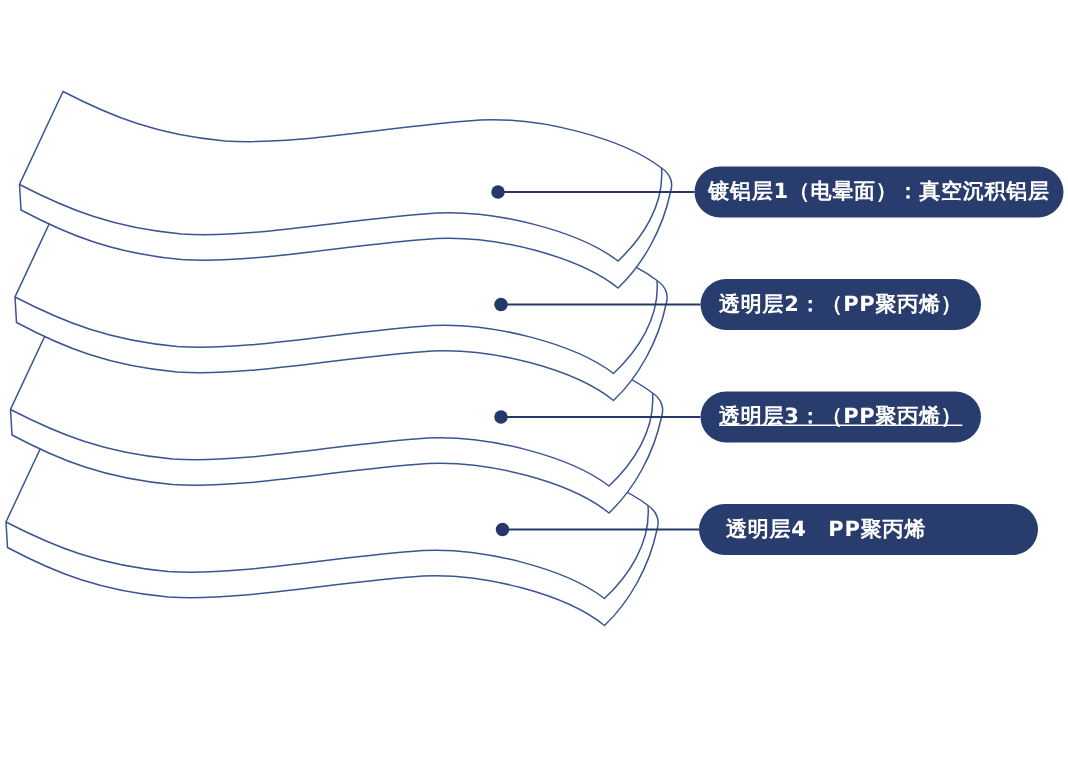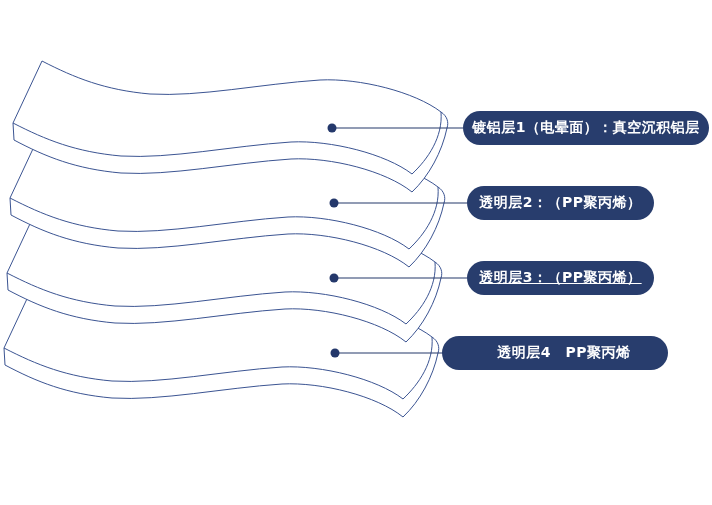--- a/index.html
+++ b/index.html
@@ -76,17 +76,17 @@
   </div>
 
   <div class="pill" style="left:467px;top:186px;width:187px;text-align:right;">
     <span>透明层2：（PP聚丙烯）</span>
   </div>
 
   <div class="pill" style="left:467px;top:261px;width:187px;text-decoration:underline;">
     <span>透明层3：（PP聚丙烯）</span>
   </div>
 
-  <div class="pill align-left" style="left:442px;top:336px;width:226px;justify-content:center;">
+  <div class="pill align-left" style="left:466px;top:336px;width:226px;">
     <span>透明层4　PP聚丙烯</span>
   </div>
 
 </div>
 
 </body></html>

